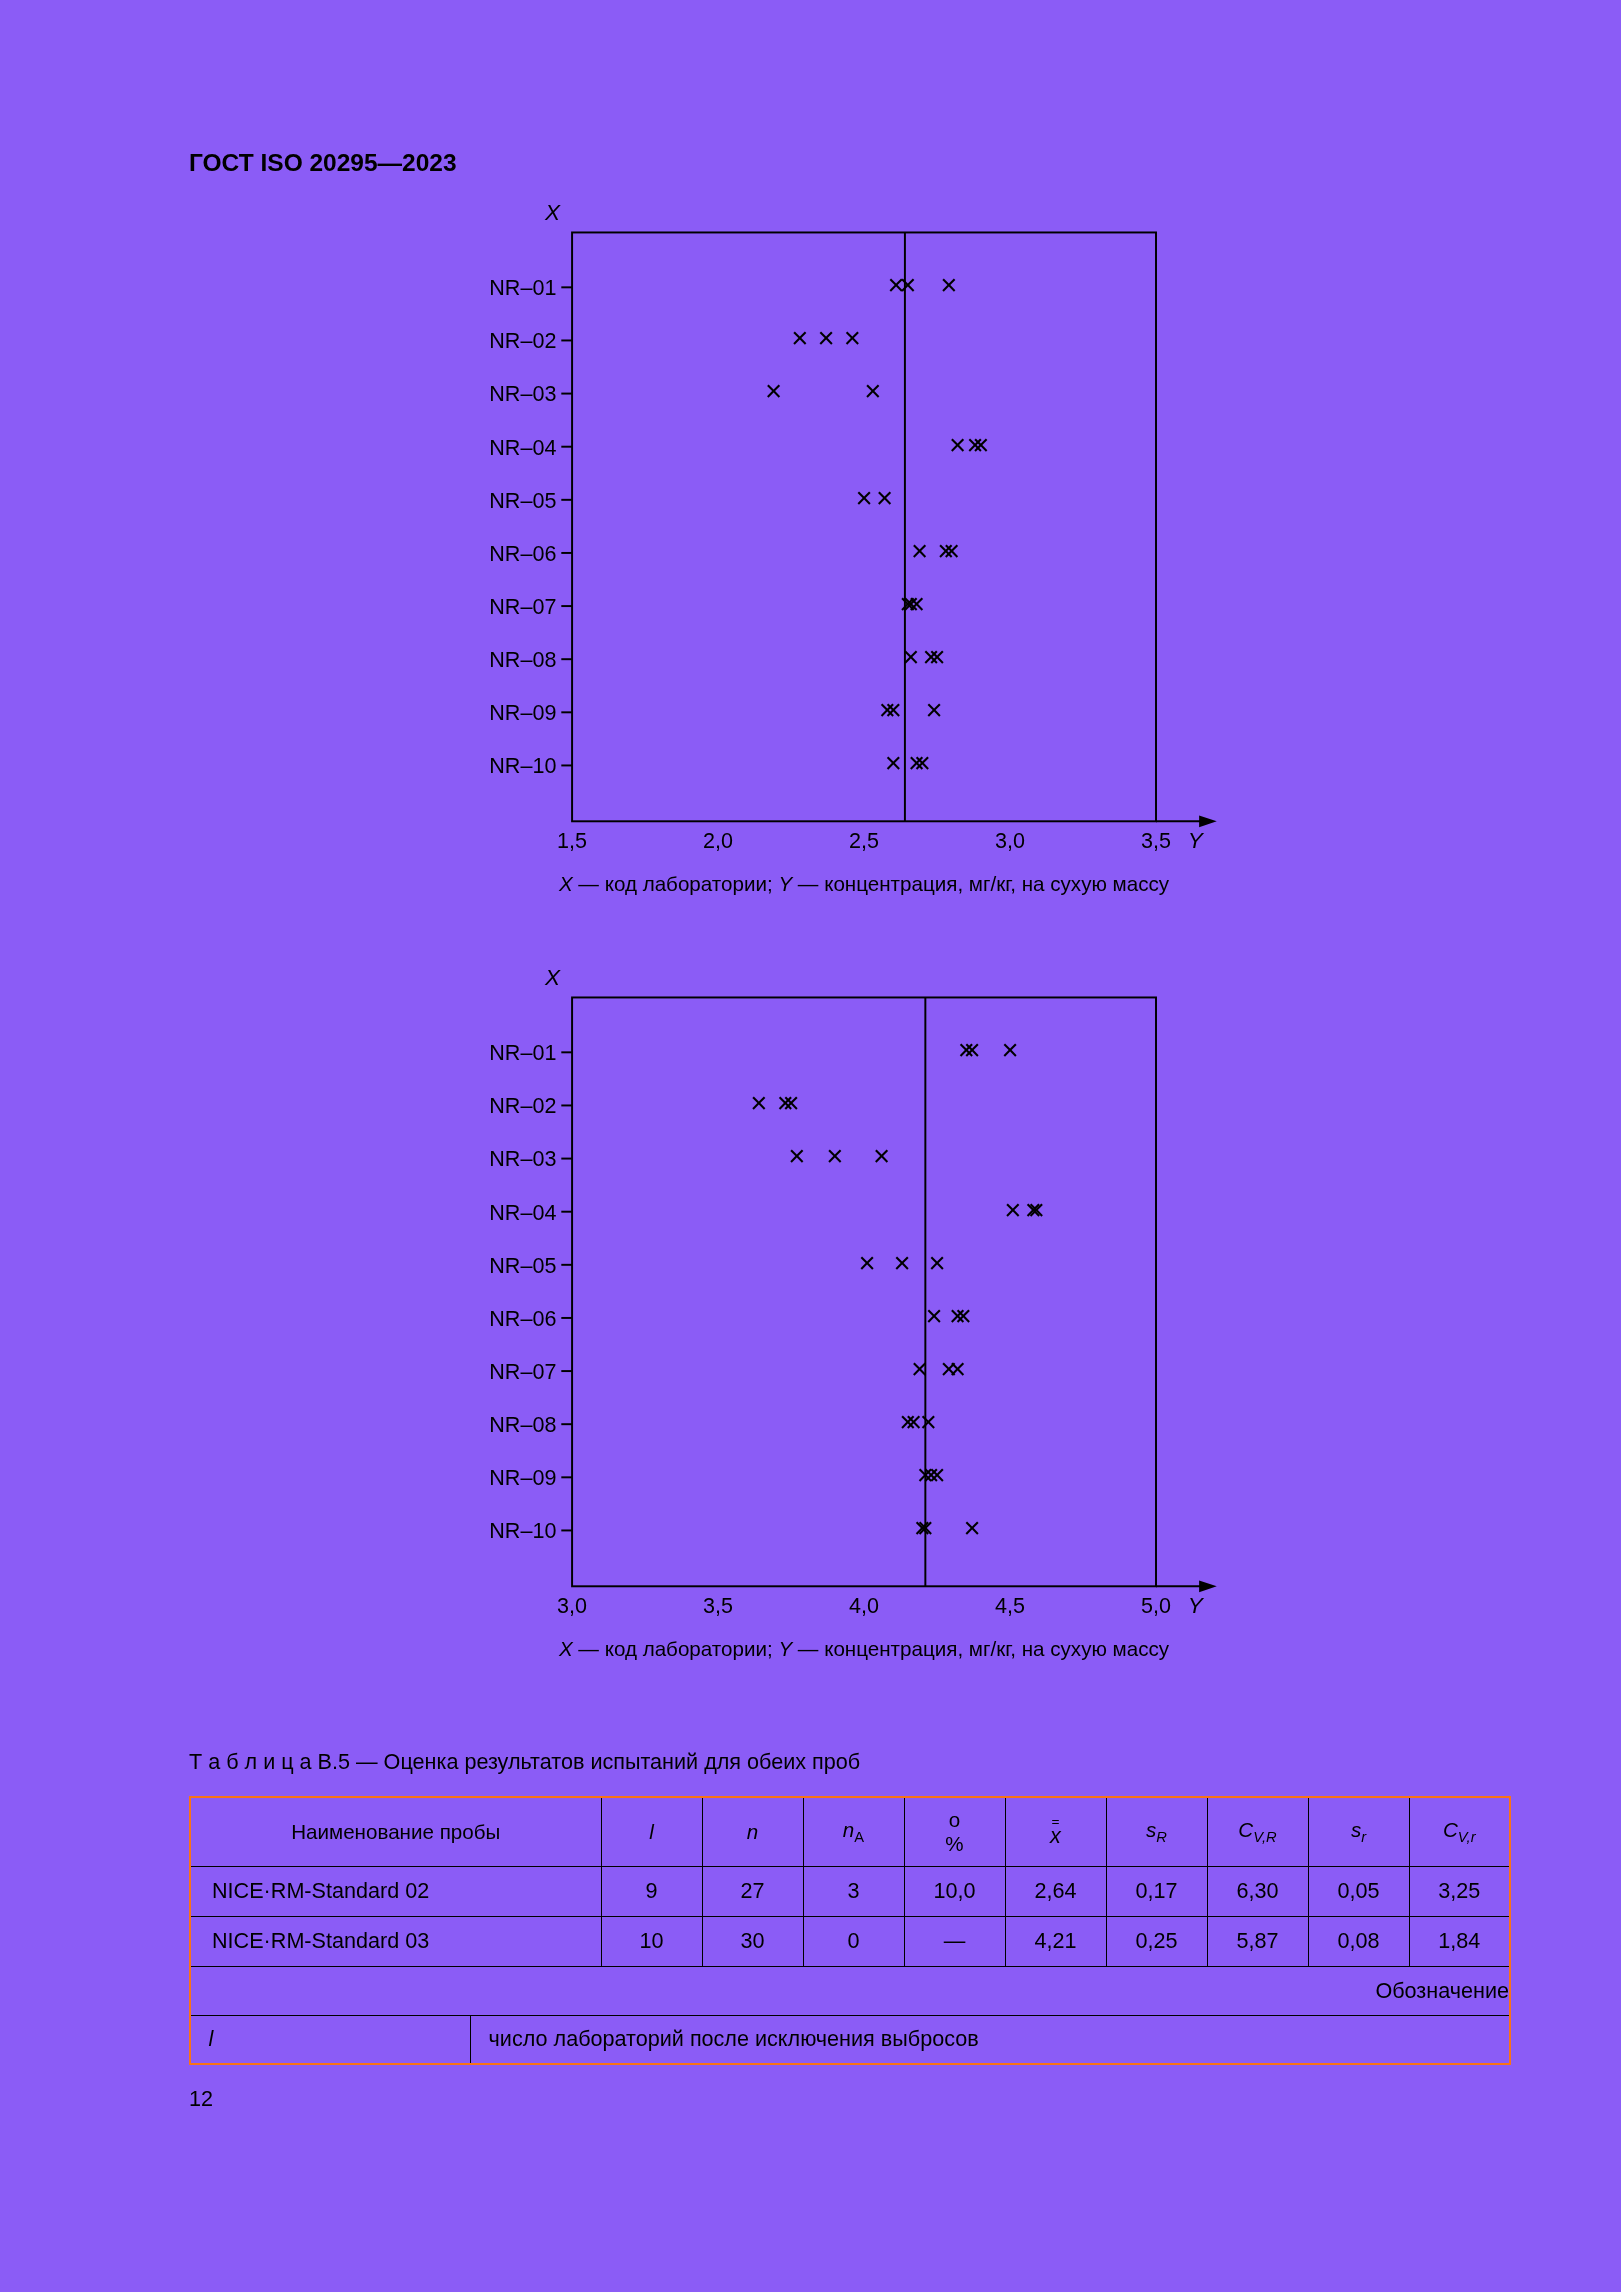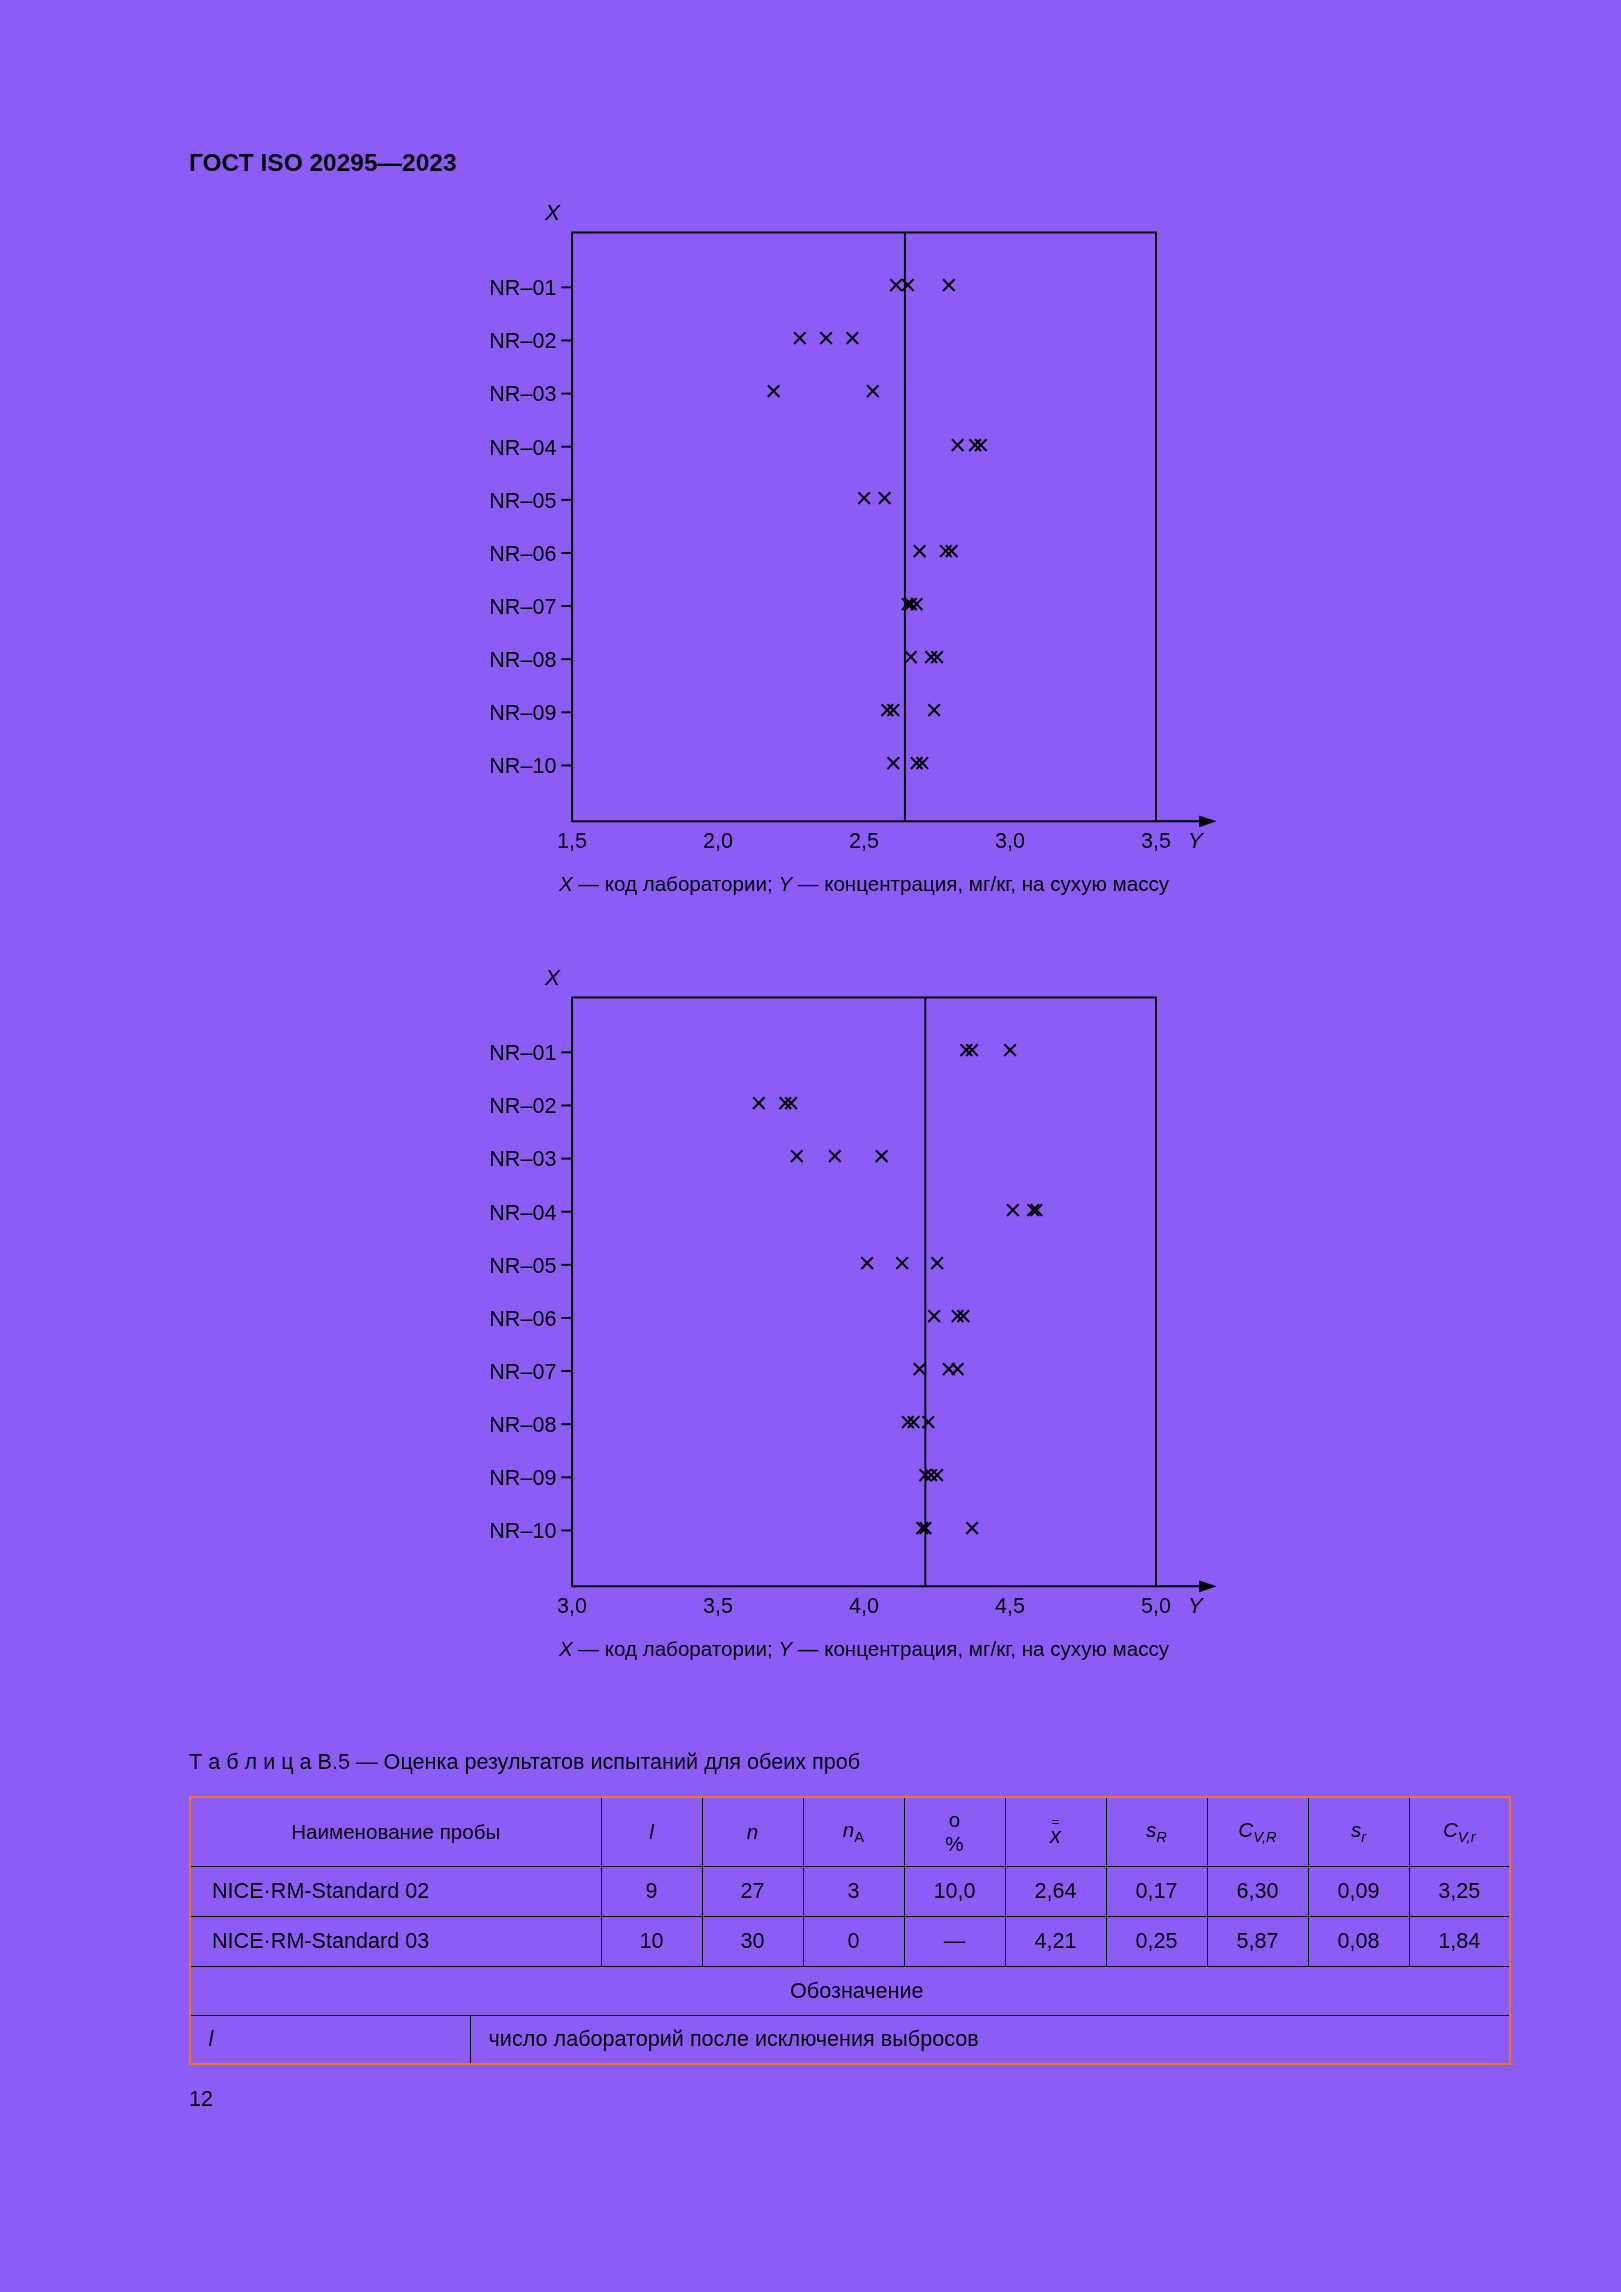--- a/index.html
+++ b/index.html
@@ -19,21 +19,21 @@
   svg text { font-family:"Liberation Sans", sans-serif; fill:#000; }
 
   table.b5 { border-collapse:collapse; table-layout:fixed; width:1319px; border:2px solid #f97316; }
   .b5 th, .b5 td { border:1.5px solid #000; vertical-align:middle; text-align:center; }
   .b5 thead tr { height:69px; }
   .b5 th { font-weight:normal; font-size:20.6px; }
   .b5 td { font-size:21.6px; }
   .b5 tr.data { height:50px; }
   .b5 td.name { text-align:left; padding-left:21px; }
   .b5 tr.legend-head { height:49px; }
-  .b5 tr.legend-head td { text-align:center; padding-left:13.7px; }
+  .b5 tr.legend-head td { text-align:right; padding-left:13.7px; }
   .b5 tr.legend-row { height:49px; }
   .b5 td.legend-cell { padding:0; }
   .legend-wrap { display:flex; align-items:stretch; height:47px; }
   .legend-sym { width:280px; border-right:1.5px solid #000; display:flex; align-items:center; padding-left:17.6px; font-size:21.6px; }
   .legend-text { flex:1; display:flex; align-items:center; padding-left:17.6px; font-size:21.6px; }
   .b5 sub { font-size:14.7px; }
   .stack { display:inline-flex; flex-direction:column; align-items:center; line-height:1.15; font-size:20.6px; }
   .xdbar { display:inline-flex; flex-direction:column; align-items:center; vertical-align:middle; }
   .xdbar .dbl { font-size:13.7px; line-height:7.8px; font-style:normal; }
   .xdbar .base { font-style:italic; font-size:21.6px; line-height:19.6px; }
@@ -216,21 +216,21 @@
       <tbody>
         <tr class="data">
           <td class="name">NICE·RM-Standard 02</td>
           <td>9</td>
           <td>27</td>
           <td>3</td>
           <td>10,0</td>
           <td>2,64</td>
           <td>0,17</td>
           <td>6,30</td>
-          <td>0,09</td>
+          <td>0,05</td>
           <td>3,25</td>
         </tr>
         <tr class="data">
           <td class="name">NICE·RM-Standard 03</td>
           <td>10</td>
           <td>30</td>
           <td>0</td>
           <td>—</td>
           <td>4,21</td>
           <td>0,25</td>

